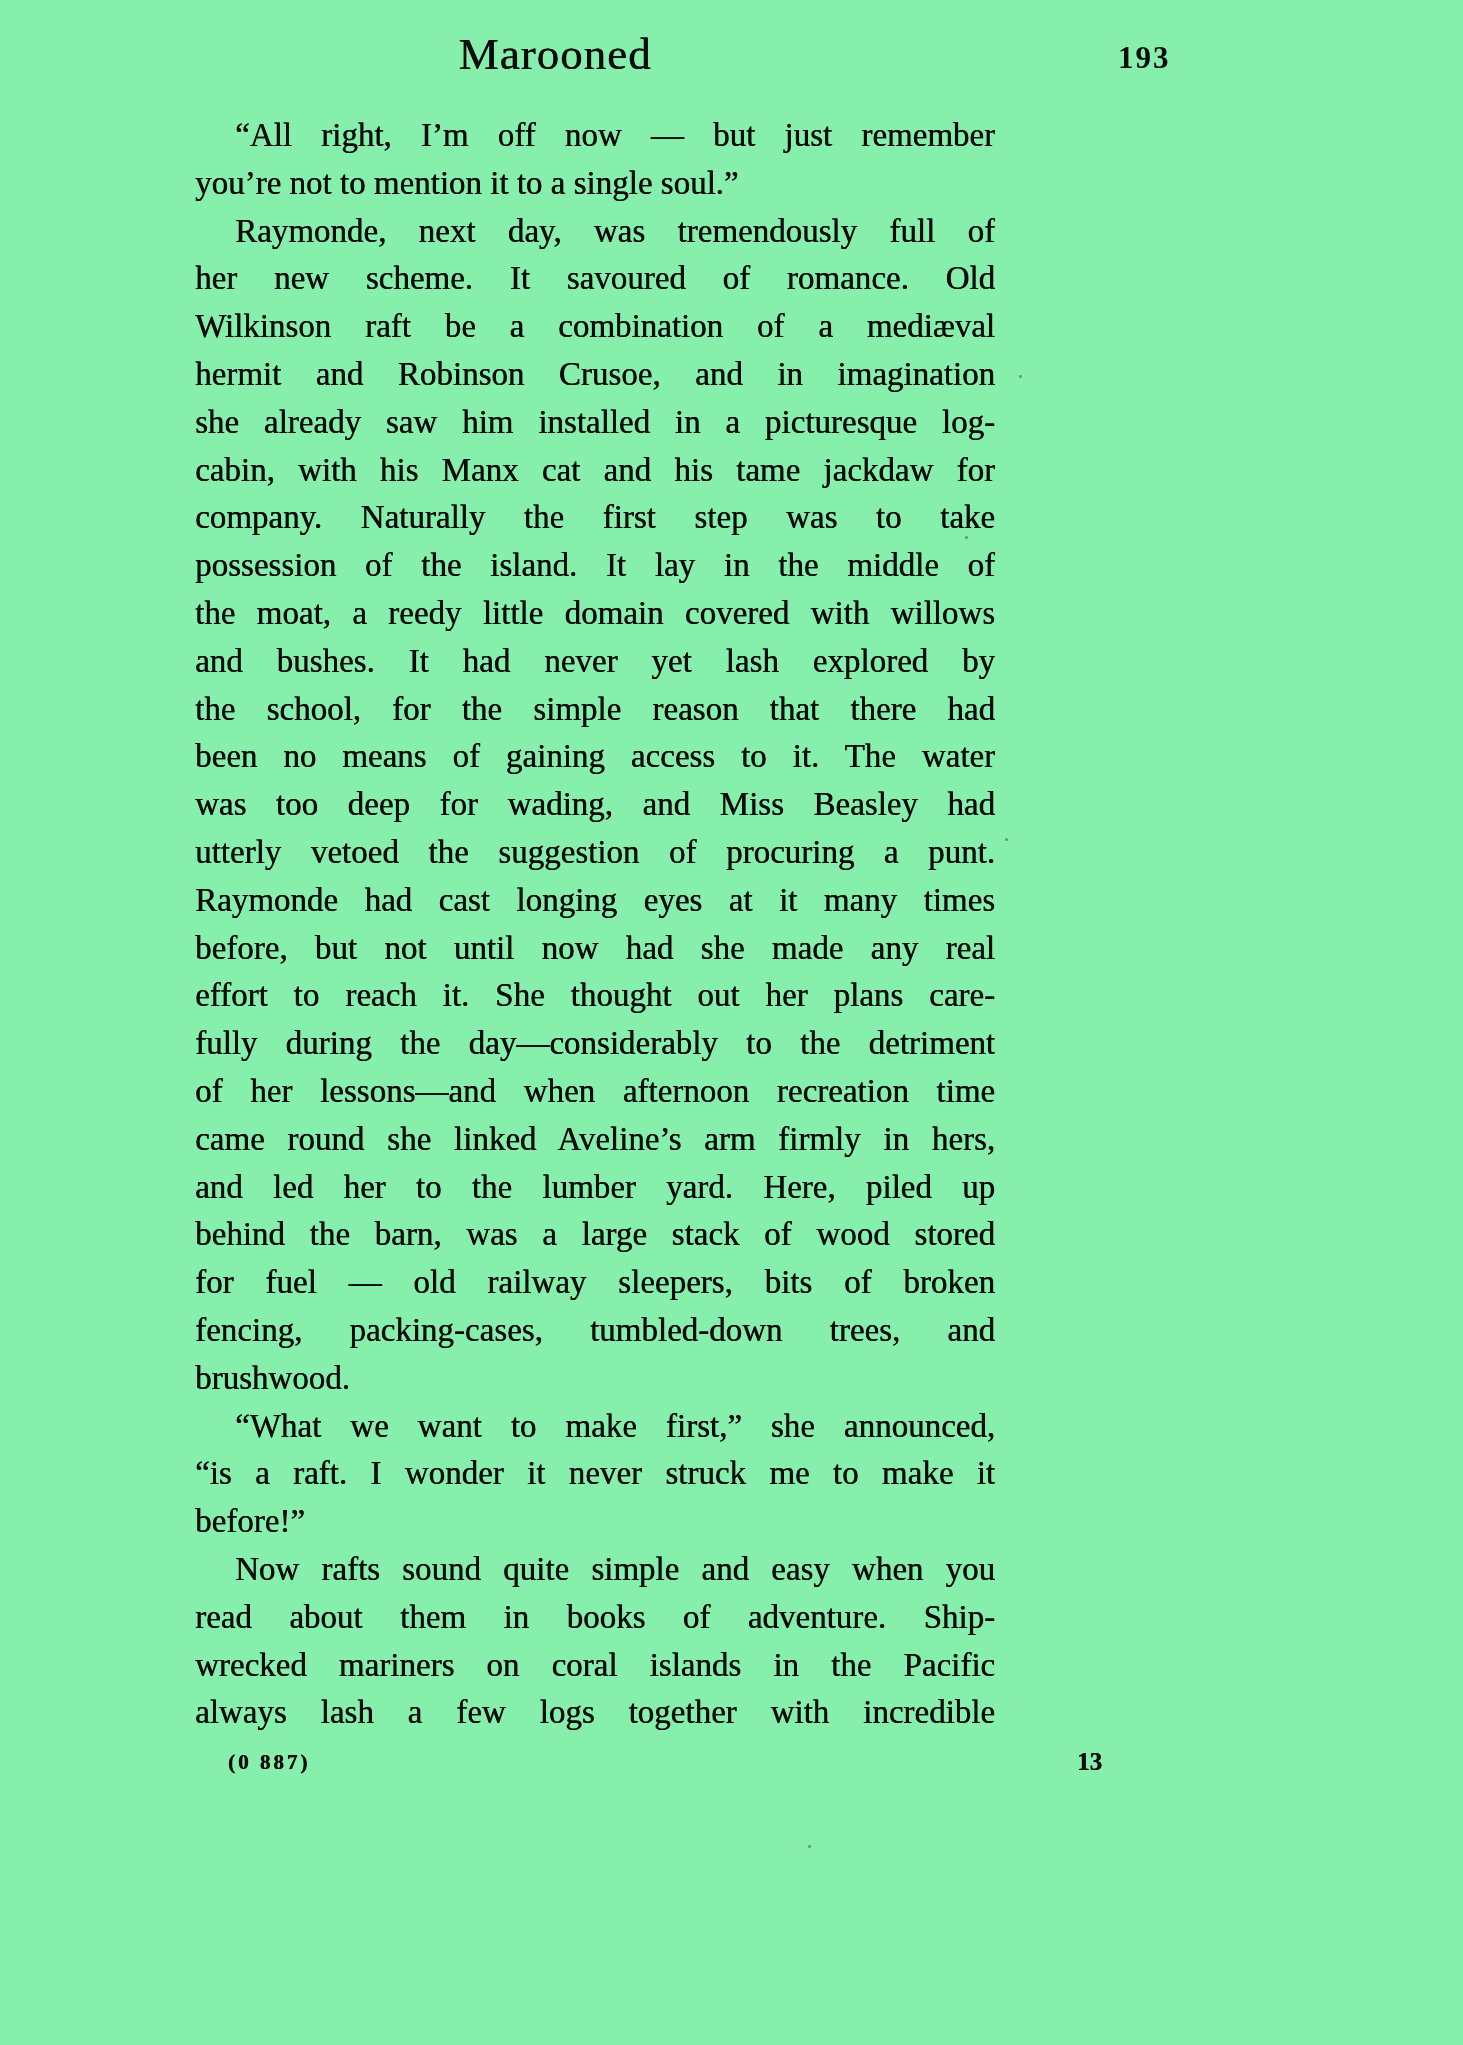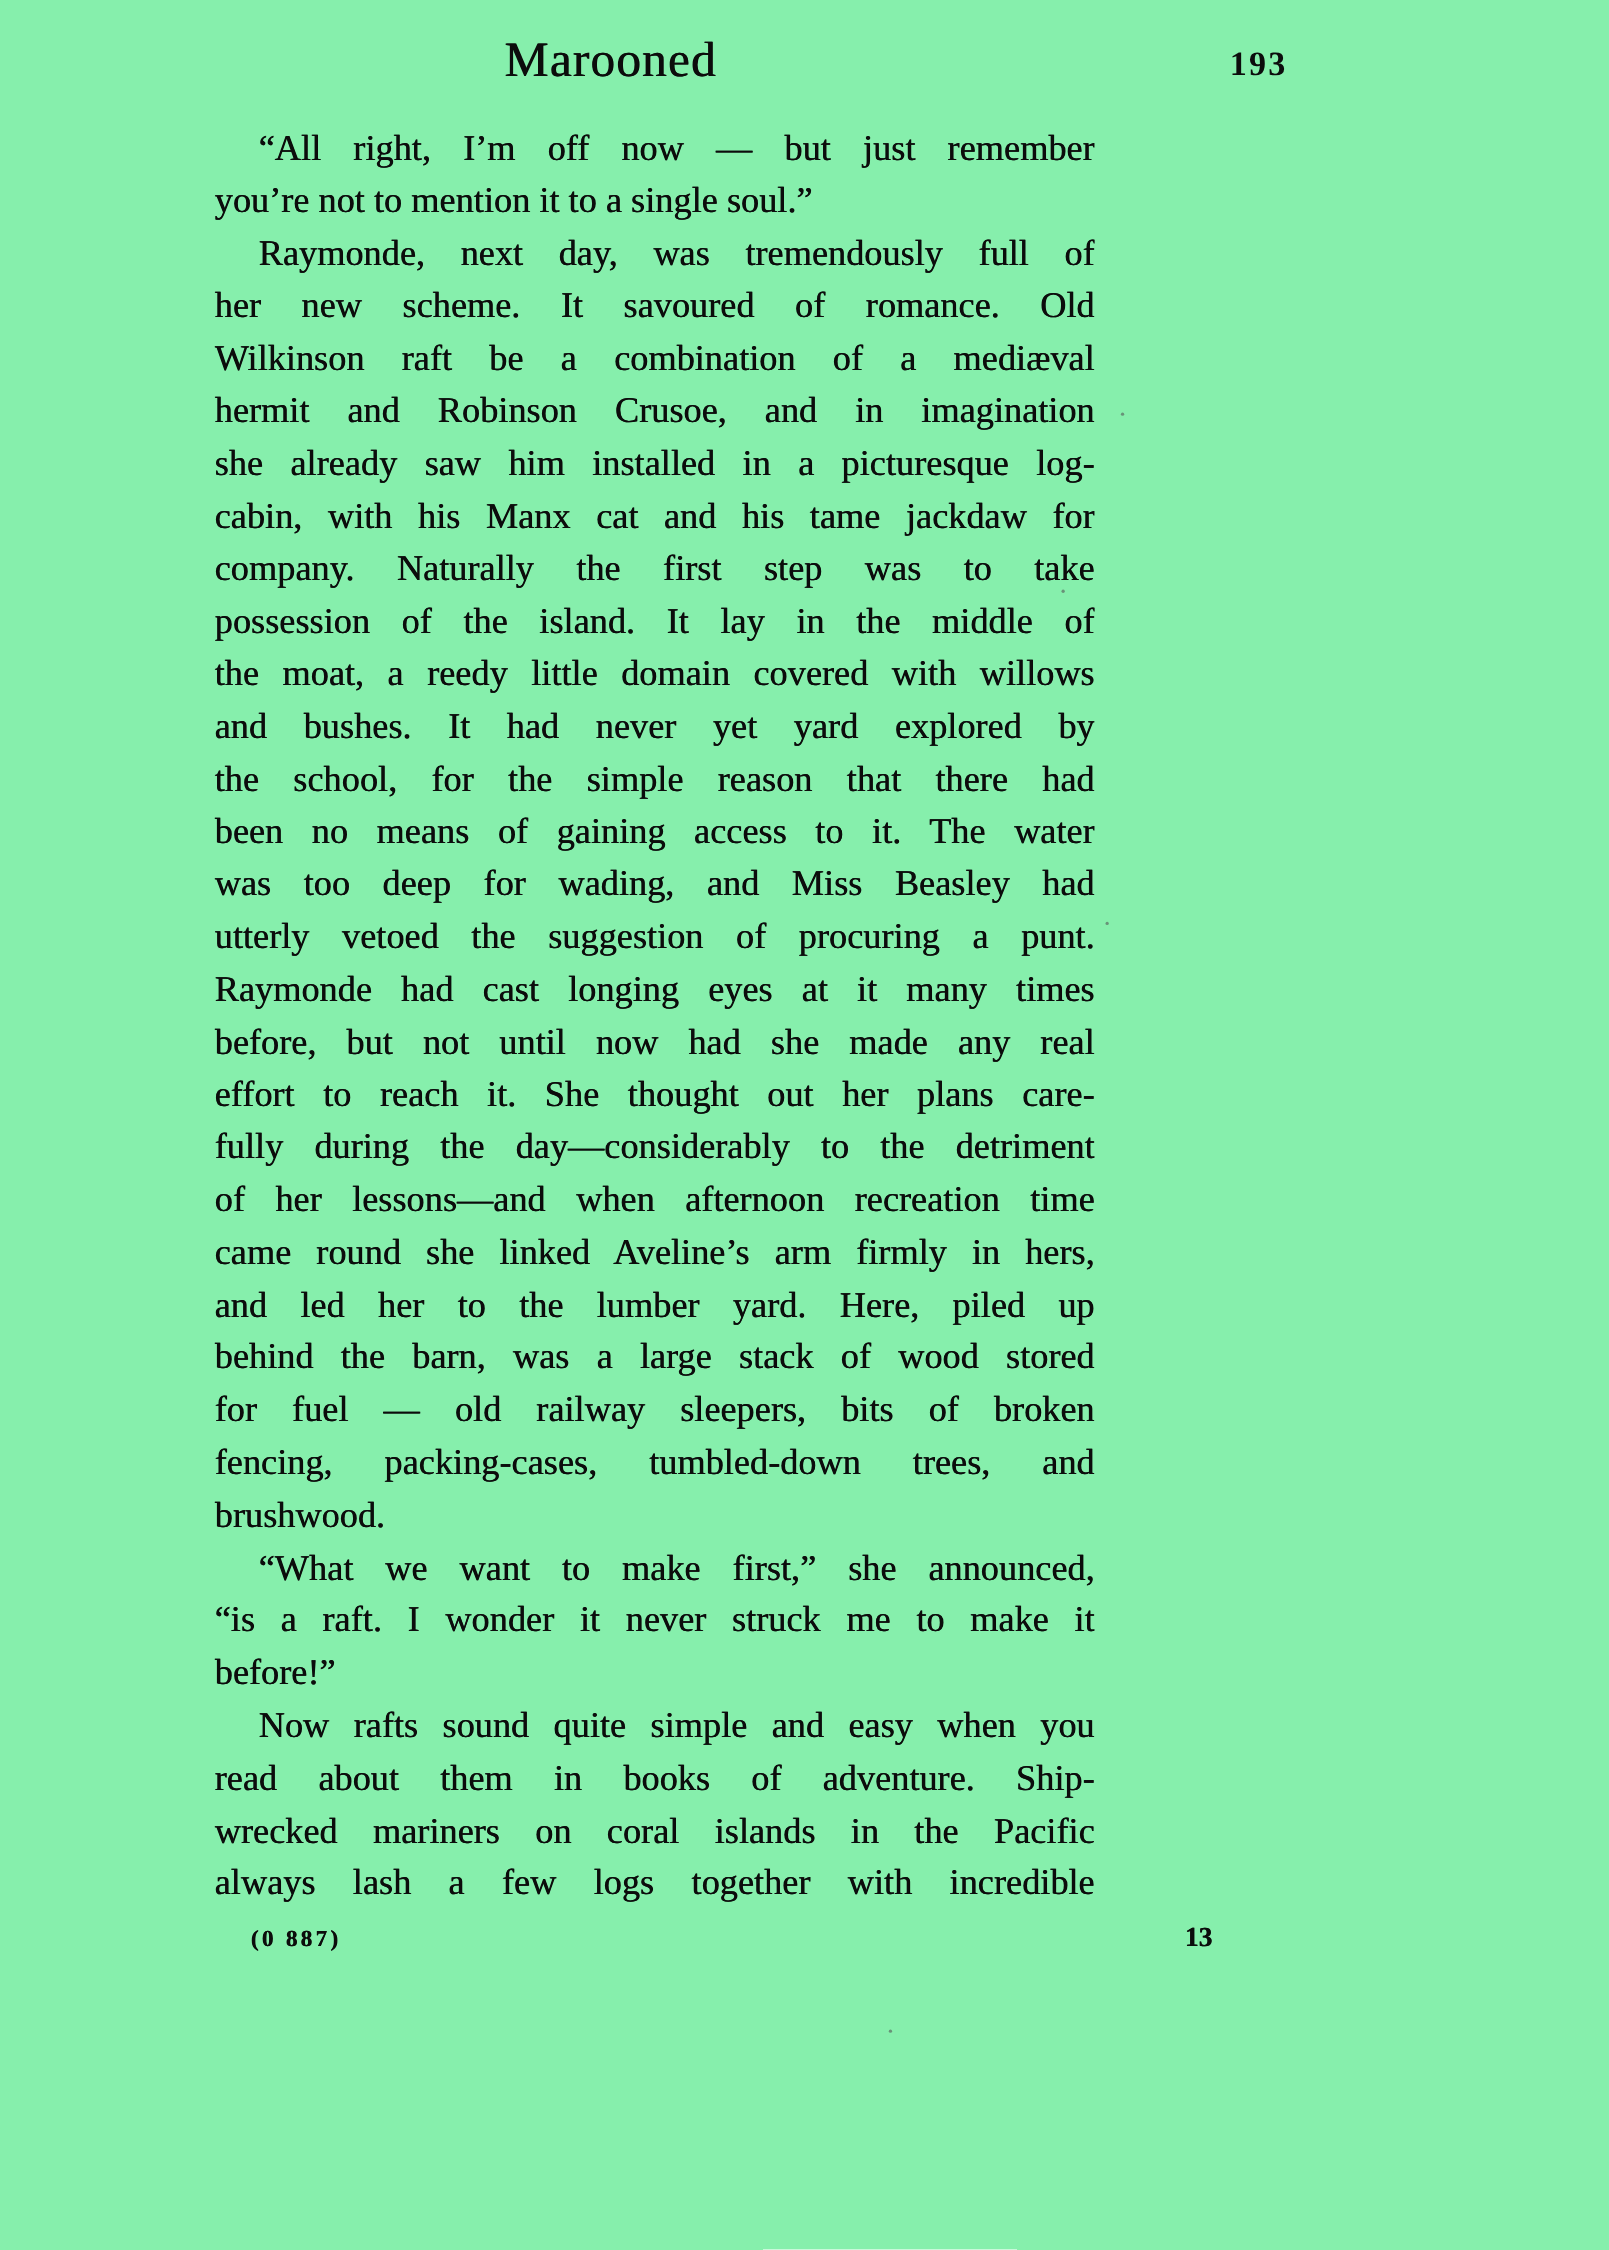--- a/index.html
+++ b/index.html
@@ -106,21 +106,21 @@
       <div class="paragraph">
         <div class="line first">Raymonde, next day, was tremendously full of</div>
         <div class="line">her new scheme.  It savoured of romance.  Old</div>
         <div class="line">Wilkinson raft be a combination of a mediæval</div>
         <div class="line">hermit and Robinson Crusoe, and in imagination</div>
         <div class="line">she already saw him installed in a picturesque log-</div>
         <div class="line">cabin, with his Manx cat and his tame jackdaw for</div>
         <div class="line">company.  Naturally the first step was to take</div>
         <div class="line">possession of the island.  It lay in the middle of</div>
         <div class="line">the moat, a reedy little domain covered with willows</div>
-        <div class="line">and bushes.  It had never yet yard explored by</div>
+        <div class="line">and bushes.  It had never yet lash explored by</div>
         <div class="line">the school, for the simple reason that there had</div>
         <div class="line">been no means of gaining access to it.  The water</div>
         <div class="line">was too deep for wading, and Miss Beasley had</div>
         <div class="line">utterly vetoed the suggestion of procuring a punt.</div>
         <div class="line">Raymonde had cast longing eyes at it many times</div>
         <div class="line">before, but not until now had she made any real</div>
         <div class="line">effort to reach it.  She thought out her plans care-</div>
         <div class="line">fully during the day—considerably to the detriment</div>
         <div class="line">of her lessons—and when afternoon recreation time</div>
         <div class="line">came round she linked Aveline’s arm firmly in hers,</div>

